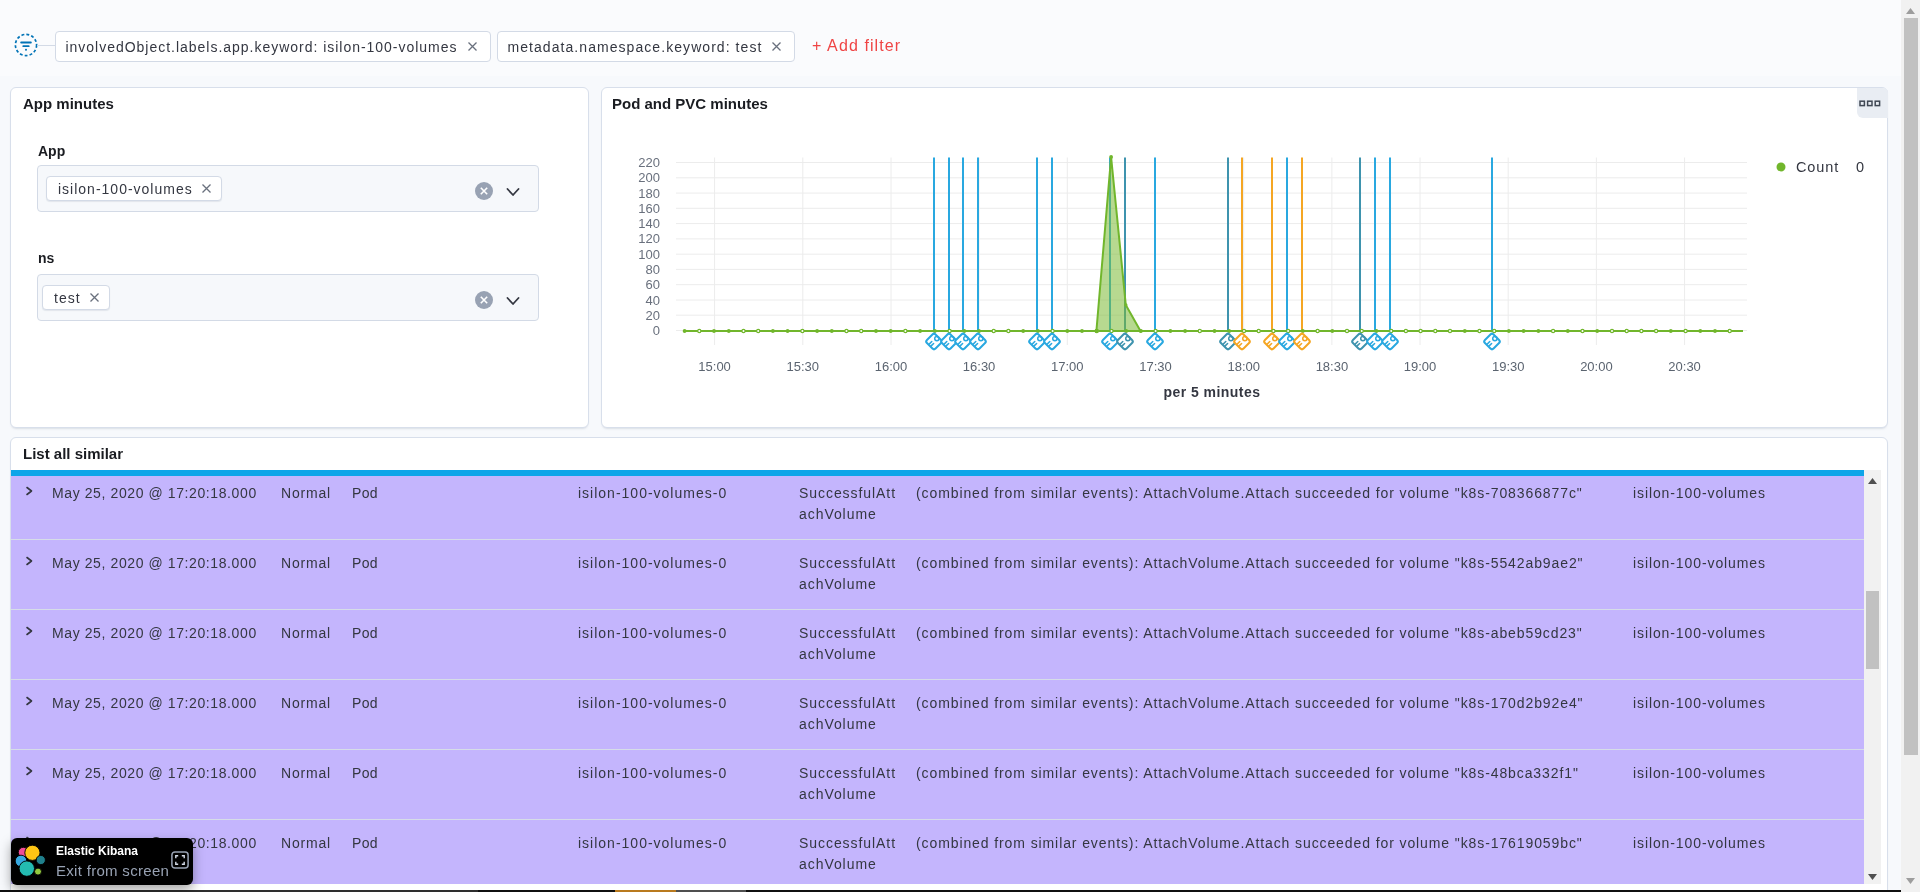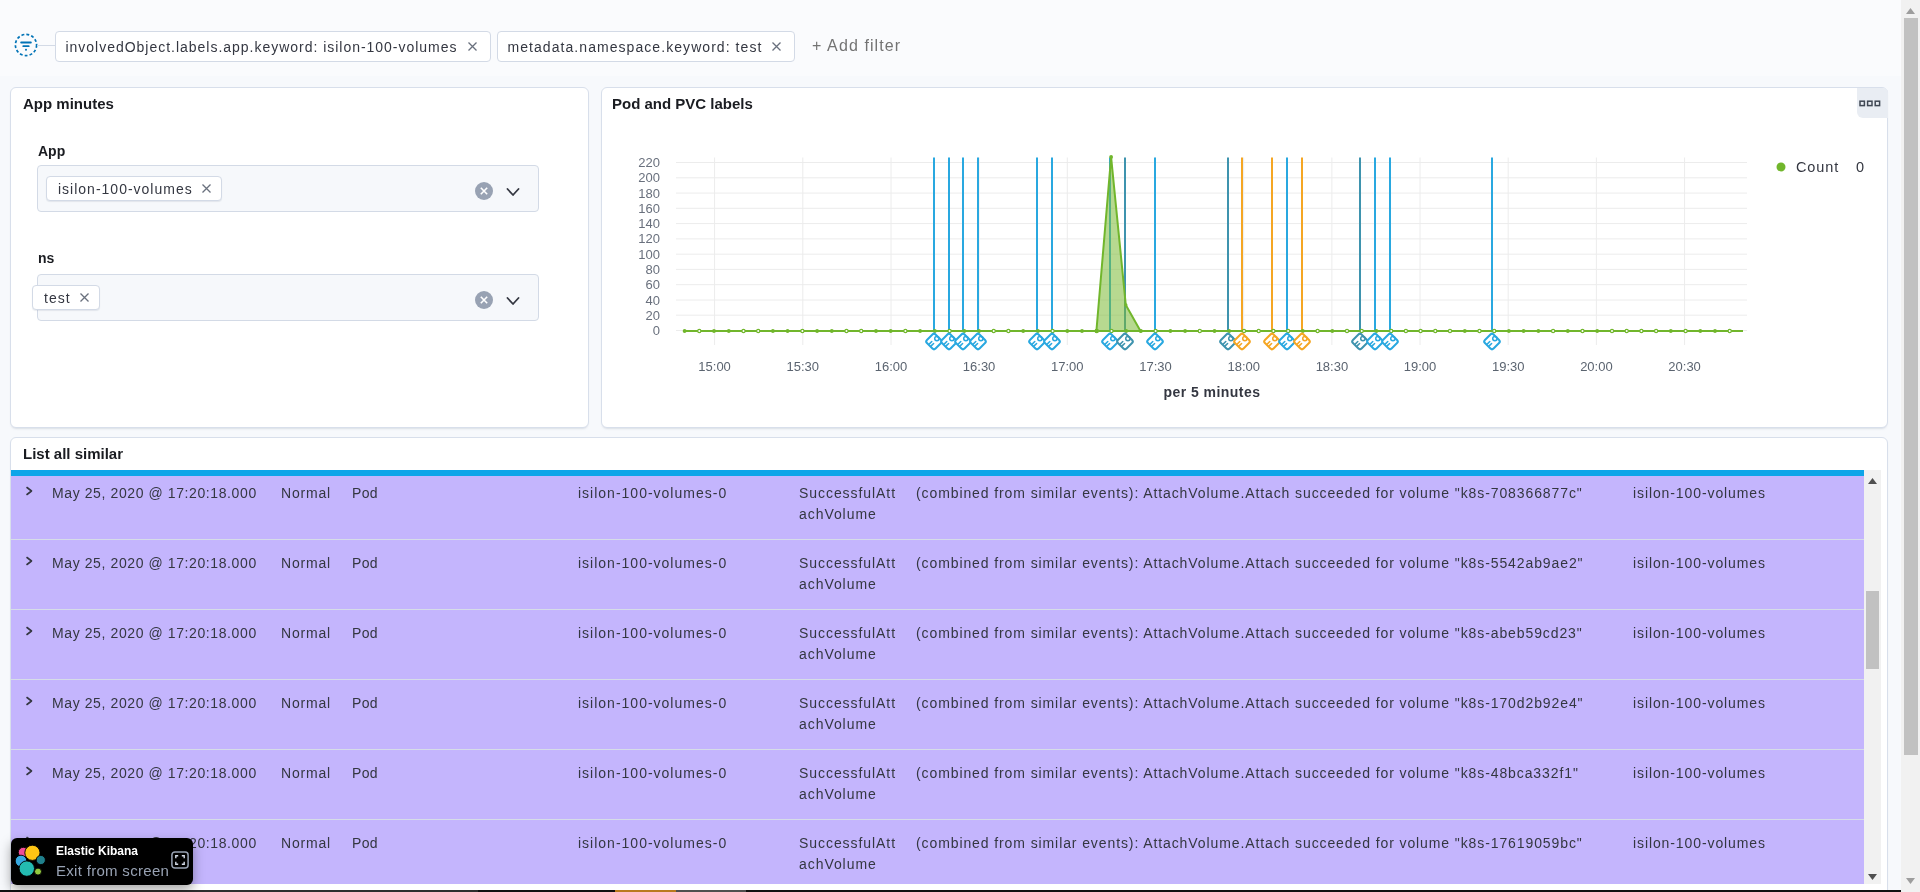--- a/index.html
+++ b/index.html
@@ -37,51 +37,51 @@
 <rect x="8.4" y="12.2" width="7.2" height="1.9" rx="0.9" fill="#0173b6"></rect>
 <rect x="11.0" y="15.8" width="2.0" height="1.9" rx="0.9" fill="#0173b6"></rect>
 </svg>
 <div class="abs" style="left:37px;top:45px;width:19px;height:1px;background:#d3dae6"></div>
 <div class="fpill" style="left:55px;letter-spacing:0.98px">involvedObject.labels.app.keyword: isilon-100-volumes<svg width="13" height="13" viewBox="0 0 13 13">
       <path d="M2.5 2.5 L10.5 10.5 M10.5 2.5 L2.5 10.5" stroke="#69707d" stroke-width="1.3"></path>
     </svg></div>
 <div class="fpill" style="left:497px;letter-spacing:1.06px">metadata.namespace.keyword: test<svg width="13" height="13" viewBox="0 0 13 13">
       <path d="M2.5 2.5 L10.5 10.5 M10.5 2.5 L2.5 10.5" stroke="#69707d" stroke-width="1.3"></path>
     </svg></div>
-<div class="abs" style="left:812px;top:37px;font-size:16px;letter-spacing:1.1px;color:#737373">+ Add filter</div>
+<div class="abs" style="left:812px;top:37px;font-size:16px;letter-spacing:1.1px;color:#ef4444">+ Add filter</div>
 
 <div class="panel" style="left:10px;top:87px;width:579px;height:341px"></div>
 <div class="ptitle" style="left:23px;top:95px">App minutes</div>
 <div class="flabel" style="top:143px">App</div>
 <div class="combo" style="top:165px"></div>
 <div class="cpill" style="left:46px;top:176px">isilon-100-volumes<svg width="13" height="13" viewBox="0 0 13 13">
       <path d="M2.5 2.5 L10.5 10.5 M10.5 2.5 L2.5 10.5" stroke="#69707d" stroke-width="1.3"></path>
     </svg></div>
 <div class="abs" style="left:475px;top:182px"><svg width="18" height="18" viewBox="0 0 18 18">
       <circle cx="9" cy="9" r="9" fill="#98a2b3"></circle>
       <path d="M5.8 5.8 L12.2 12.2 M12.2 5.8 L5.8 12.2" stroke="#fff" stroke-width="1.6"></path>
     </svg></div>
 <div class="abs" style="left:505px;top:184px"><svg width="16" height="16" viewBox="0 0 16 16">
       <polyline points="2.5,5 8,11 13.5,5" fill="none" stroke="#343741" stroke-width="1.8" stroke-linecap="round" stroke-linejoin="round"></polyline>
     </svg></div>
 <div class="flabel" style="top:250px">ns</div>
 <div class="combo" style="top:274px"></div>
-<div class="cpill" style="left:32px;top:285px">test<svg width="13" height="13" viewBox="0 0 13 13">
+<div class="cpill" style="left:42px;top:285px">test<svg width="13" height="13" viewBox="0 0 13 13">
       <path d="M2.5 2.5 L10.5 10.5 M10.5 2.5 L2.5 10.5" stroke="#69707d" stroke-width="1.3"></path>
     </svg></div>
 <div class="abs" style="left:475px;top:291px"><svg width="18" height="18" viewBox="0 0 18 18">
       <circle cx="9" cy="9" r="9" fill="#98a2b3"></circle>
       <path d="M5.8 5.8 L12.2 12.2 M12.2 5.8 L5.8 12.2" stroke="#fff" stroke-width="1.6"></path>
     </svg></div>
 <div class="abs" style="left:505px;top:293px"><svg width="16" height="16" viewBox="0 0 16 16">
       <polyline points="2.5,5 8,11 13.5,5" fill="none" stroke="#343741" stroke-width="1.8" stroke-linecap="round" stroke-linejoin="round"></polyline>
     </svg></div>
 
 <div class="panel" style="left:601px;top:87px;width:1287px;height:341px"></div>
-<div class="ptitle" style="left:612px;top:95px">Pod and PVC labels</div>
+<div class="ptitle" style="left:612px;top:95px">Pod and PVC minutes</div>
 <div class="abs" style="left:1857px;top:88px;width:31px;height:30px;background:#e9edf3;border-radius:0 5px 0 6px"></div>
 <svg class="abs" style="left:1859px;top:100px" width="24" height="8" viewBox="0 0 24 8">
 <rect x="1" y="1.2" width="4.4" height="4.4" fill="none" stroke="#404854" stroke-width="1.5"></rect>
 <rect x="8.6" y="1.2" width="4.4" height="4.4" fill="none" stroke="#404854" stroke-width="1.5"></rect>
 <rect x="16.2" y="1.2" width="4.4" height="4.4" fill="none" stroke="#404854" stroke-width="1.5"></rect>
 </svg>
 <svg width="1287" height="341" viewBox="0 0 1287 341" style="position:absolute;left:601px;top:87px" font-family="Liberation Sans, sans-serif">
 <line x1="75" y1="243.5" x2="1146" y2="243.5" stroke="#ececec" stroke-width="1"></line>
 <line x1="75" y1="228.2" x2="1146" y2="228.2" stroke="#ececec" stroke-width="1"></line>
 <line x1="75" y1="213.0" x2="1146" y2="213.0" stroke="#ececec" stroke-width="1"></line>

